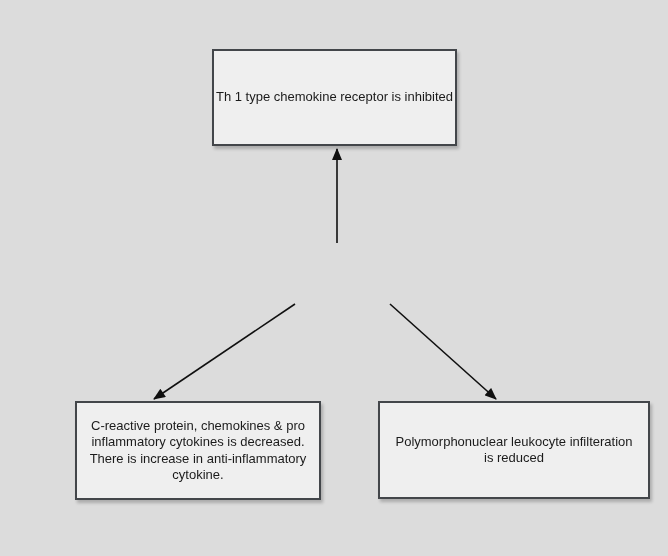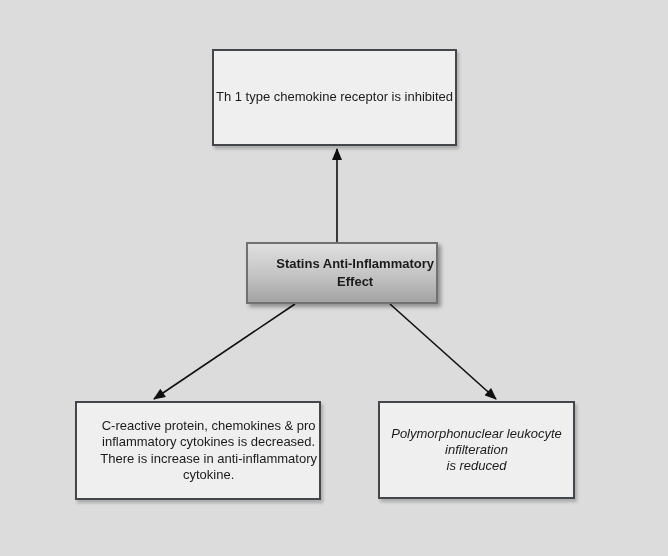--- a/index.html
+++ b/index.html
@@ -22,21 +22,21 @@
     pointer-events: none;
   }
   .node {
     position: absolute;
     box-sizing: border-box;
     background: #efefef;
     border: 2px solid #43464a;
     box-shadow: 2px 3px 3px rgba(0,0,0,0.22);
     display: flex;
     align-items: center;
-    justify-content: flex-end;
+    justify-content: center;
     text-align: center;
     color: #1b1b1b;
     font-size: 13px;
     line-height: 1.25;
   }
   .node .label {
     white-space: pre-line;
     padding: 0 2px;
   }
   .node-top {
@@ -62,23 +62,22 @@
   .node-bottom-left {
     left: 38px;
     top: 401px;
     width: 246px;
     height: 99px;
     margin-left: 37px;
   }
   .node-bottom-right {
     left: 378px;
     top: 401px;
-    width: 197px;
+    width: 272px;
     height: 98px;
-    font-style: italic;
   }
 </style>
 </head>
 <body>
 
 <div class="canvas">
 
   <svg class="edges" width="668" height="556" viewBox="0 0 668 556">
     <defs>
       <marker id="arrowhead" viewBox="0 0 12 10" refX="11" refY="5" markerWidth="13" markerHeight="10" markerUnits="userSpaceOnUse" orient="auto">
@@ -87,24 +86,20 @@
     </defs>
     <line x1="337" y1="243" x2="337" y2="149" stroke="#101010" stroke-width="1.6" marker-end="url(#arrowhead)"></line>
     <line x1="295" y1="304" x2="154" y2="399" stroke="#101010" stroke-width="1.6" marker-end="url(#arrowhead)"></line>
     <line x1="390" y1="304" x2="496" y2="399" stroke="#101010" stroke-width="1.6" marker-end="url(#arrowhead)"></line>
   </svg>
 
   <div class="node node-top">
     <span class="label">Th 1 type chemokine receptor is inhibited</span>
   </div>
 
-  <div class="node node-center">
-    <span class="label">Statins Anti-Inflammatory
-Effect</span>
-  </div>
 
   <div class="node node-bottom-left">
     <span class="label">C-reactive protein, chemokines &amp; pro
 inflammatory cytokines is decreased.
 There is increase in anti-inflammatory
 cytokine.</span>
   </div>
 
   <div class="node node-bottom-right">
     <span class="label">Polymorphonuclear leukocyte infilteration

